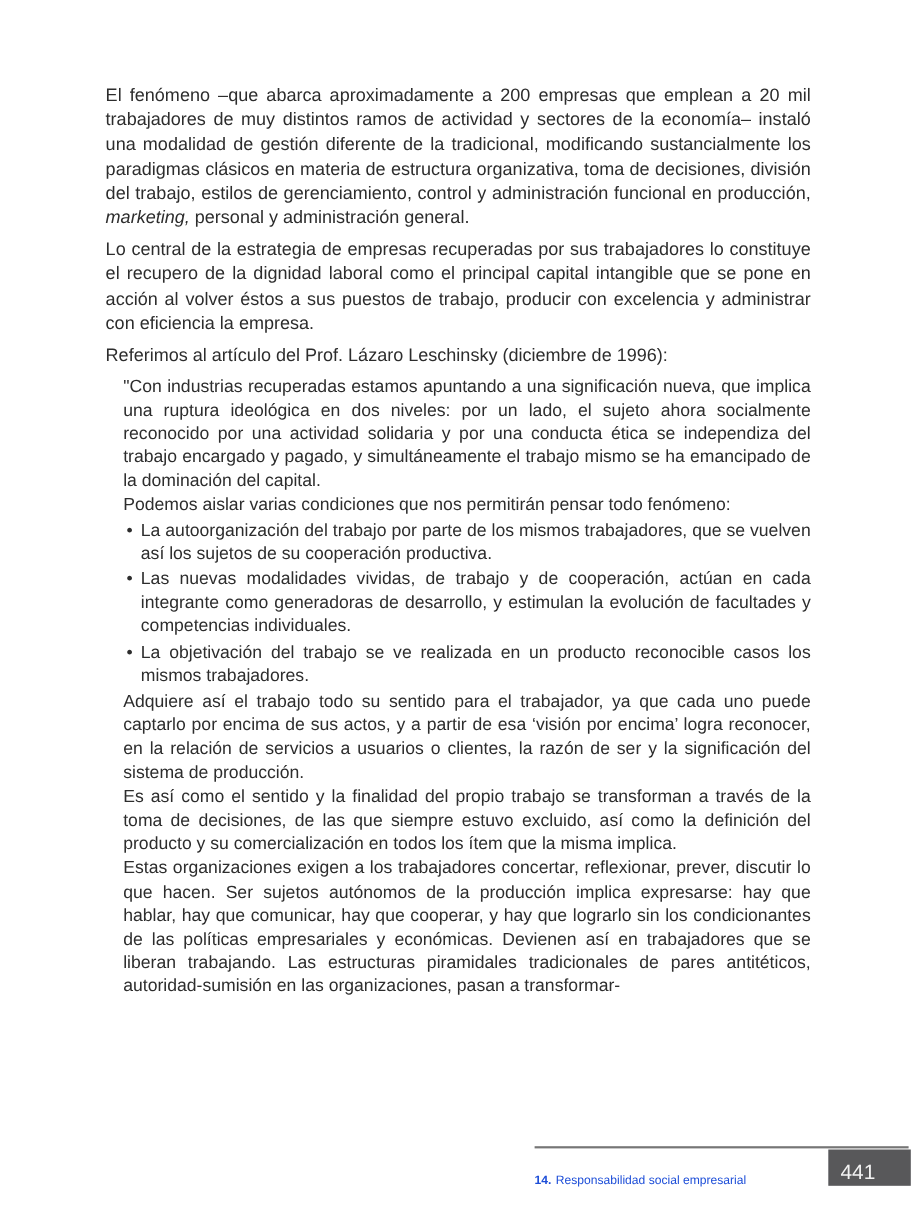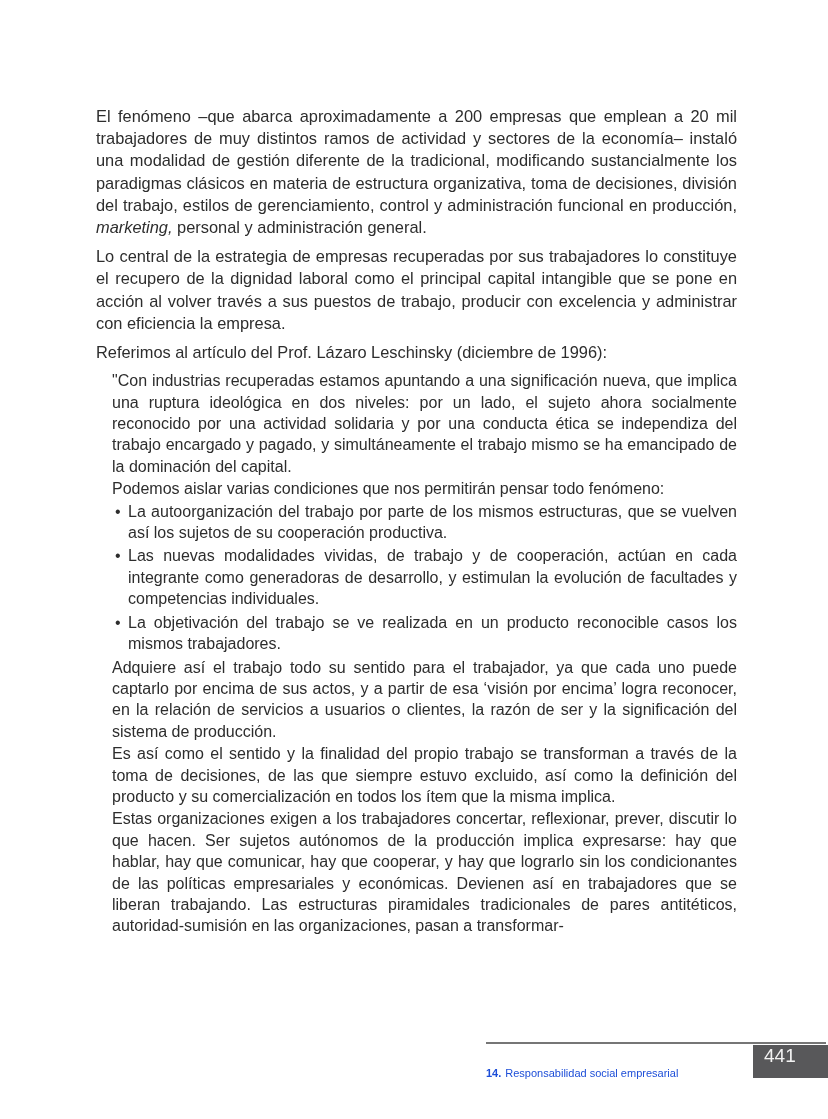--- a/index.html
+++ b/index.html
@@ -9,21 +9,21 @@
     background: #ffffff;
     font-family: "Liberation Sans", sans-serif;
     position: relative;
     overflow: hidden;
   }
   .page { position: absolute; inset: 0; background: #ffffff; }
 
   .content {
     position: absolute;
     left: 96px;
-    top: 105px;
+    top: 76px;
     width: 641px;
     color: #2d2d2d;
   }
   .para {
     margin: 0 0 7px 0;
     font-size: 16.4px;
     line-height: 22.2px;
     text-align: justify;
     color: #2d2d2d;
   }
@@ -76,45 +76,45 @@
   .pagenum-box {
     position: absolute;
     left: 753px;
     top: 1045px;
     width: 75px;
     height: 33px;
     background: #58585a;
     color: #f2f2f2;
     font-size: 19px;
     display: flex;
-    align-items: flex-start;
+    align-items: flex-end;
     padding-left: 11px;
     box-sizing: border-box;
   }
 </style>
 </head>
 <body>
 
 <div class="page">
 
   <div class="content">
 
     <p class="para"><span>El fenómeno –que abarca aproximadamente a 200 empresas que emplean a 20 mil trabajadores de muy distintos ramos de actividad y sectores de la economía– instaló una modalidad de gestión diferente de la tradicional, modificando sustancialmente los paradigmas clásicos en materia de estructura organizativa, toma de decisiones, división del trabajo, estilos de gerenciamiento, control y administración funcional en producción, </span><span class="it">marketing,</span><span> personal y administración general.</span></p>
 
-    <p class="para">Lo central de la estrategia de empresas recuperadas por sus trabajadores lo constituye el recupero de la dignidad laboral como el principal capital intangible que se pone en acción al volver través a sus puestos de trabajo, producir con excelencia y administrar con eficiencia la empresa.</p>
+    <p class="para">Lo central de la estrategia de empresas recuperadas por sus trabajadores lo constituye el recupero de la dignidad laboral como el principal capital intangible que se pone en acción al volver éstos a sus puestos de trabajo, producir con excelencia y administrar con eficiencia la empresa.</p>
 
     <p class="para">Referimos al artículo del Prof. Lázaro Leschinsky (diciembre de 1996):</p>
 
     <div class="quote">
       <p class="qpara">"Con industrias recuperadas estamos apuntando a una significación nueva, que implica una ruptura ideológica en dos niveles: por un lado, el sujeto ahora socialmente reconocido por una actividad solidaria y por una conducta ética se independiza del trabajo encargado y pagado, y simultáneamente el trabajo mismo se ha emancipado de la dominación del capital.</p>
       <p class="qpara">Podemos aislar varias condiciones que nos permitirán pensar todo fenómeno:</p>
 
       <div class="bullet-item">
         <span class="bullet">•</span>
-        <span class="bullet-text">La autoorganización del trabajo por parte de los mismos estructuras, que se vuelven así los sujetos de su cooperación productiva.</span>
+        <span class="bullet-text">La autoorganización del trabajo por parte de los mismos trabajadores, que se vuelven así los sujetos de su cooperación productiva.</span>
       </div>
       <div class="bullet-item">
         <span class="bullet">•</span>
         <span class="bullet-text">Las nuevas modalidades vividas, de trabajo y de cooperación, actúan en cada integrante como generadoras de desarrollo, y estimulan la evolución de facultades y competencias individuales.</span>
       </div>
       <div class="bullet-item">
         <span class="bullet">•</span>
         <span class="bullet-text">La objetivación del trabajo se ve realizada en un producto reconocible casos los mismos trabajadores.</span>
       </div>
 

